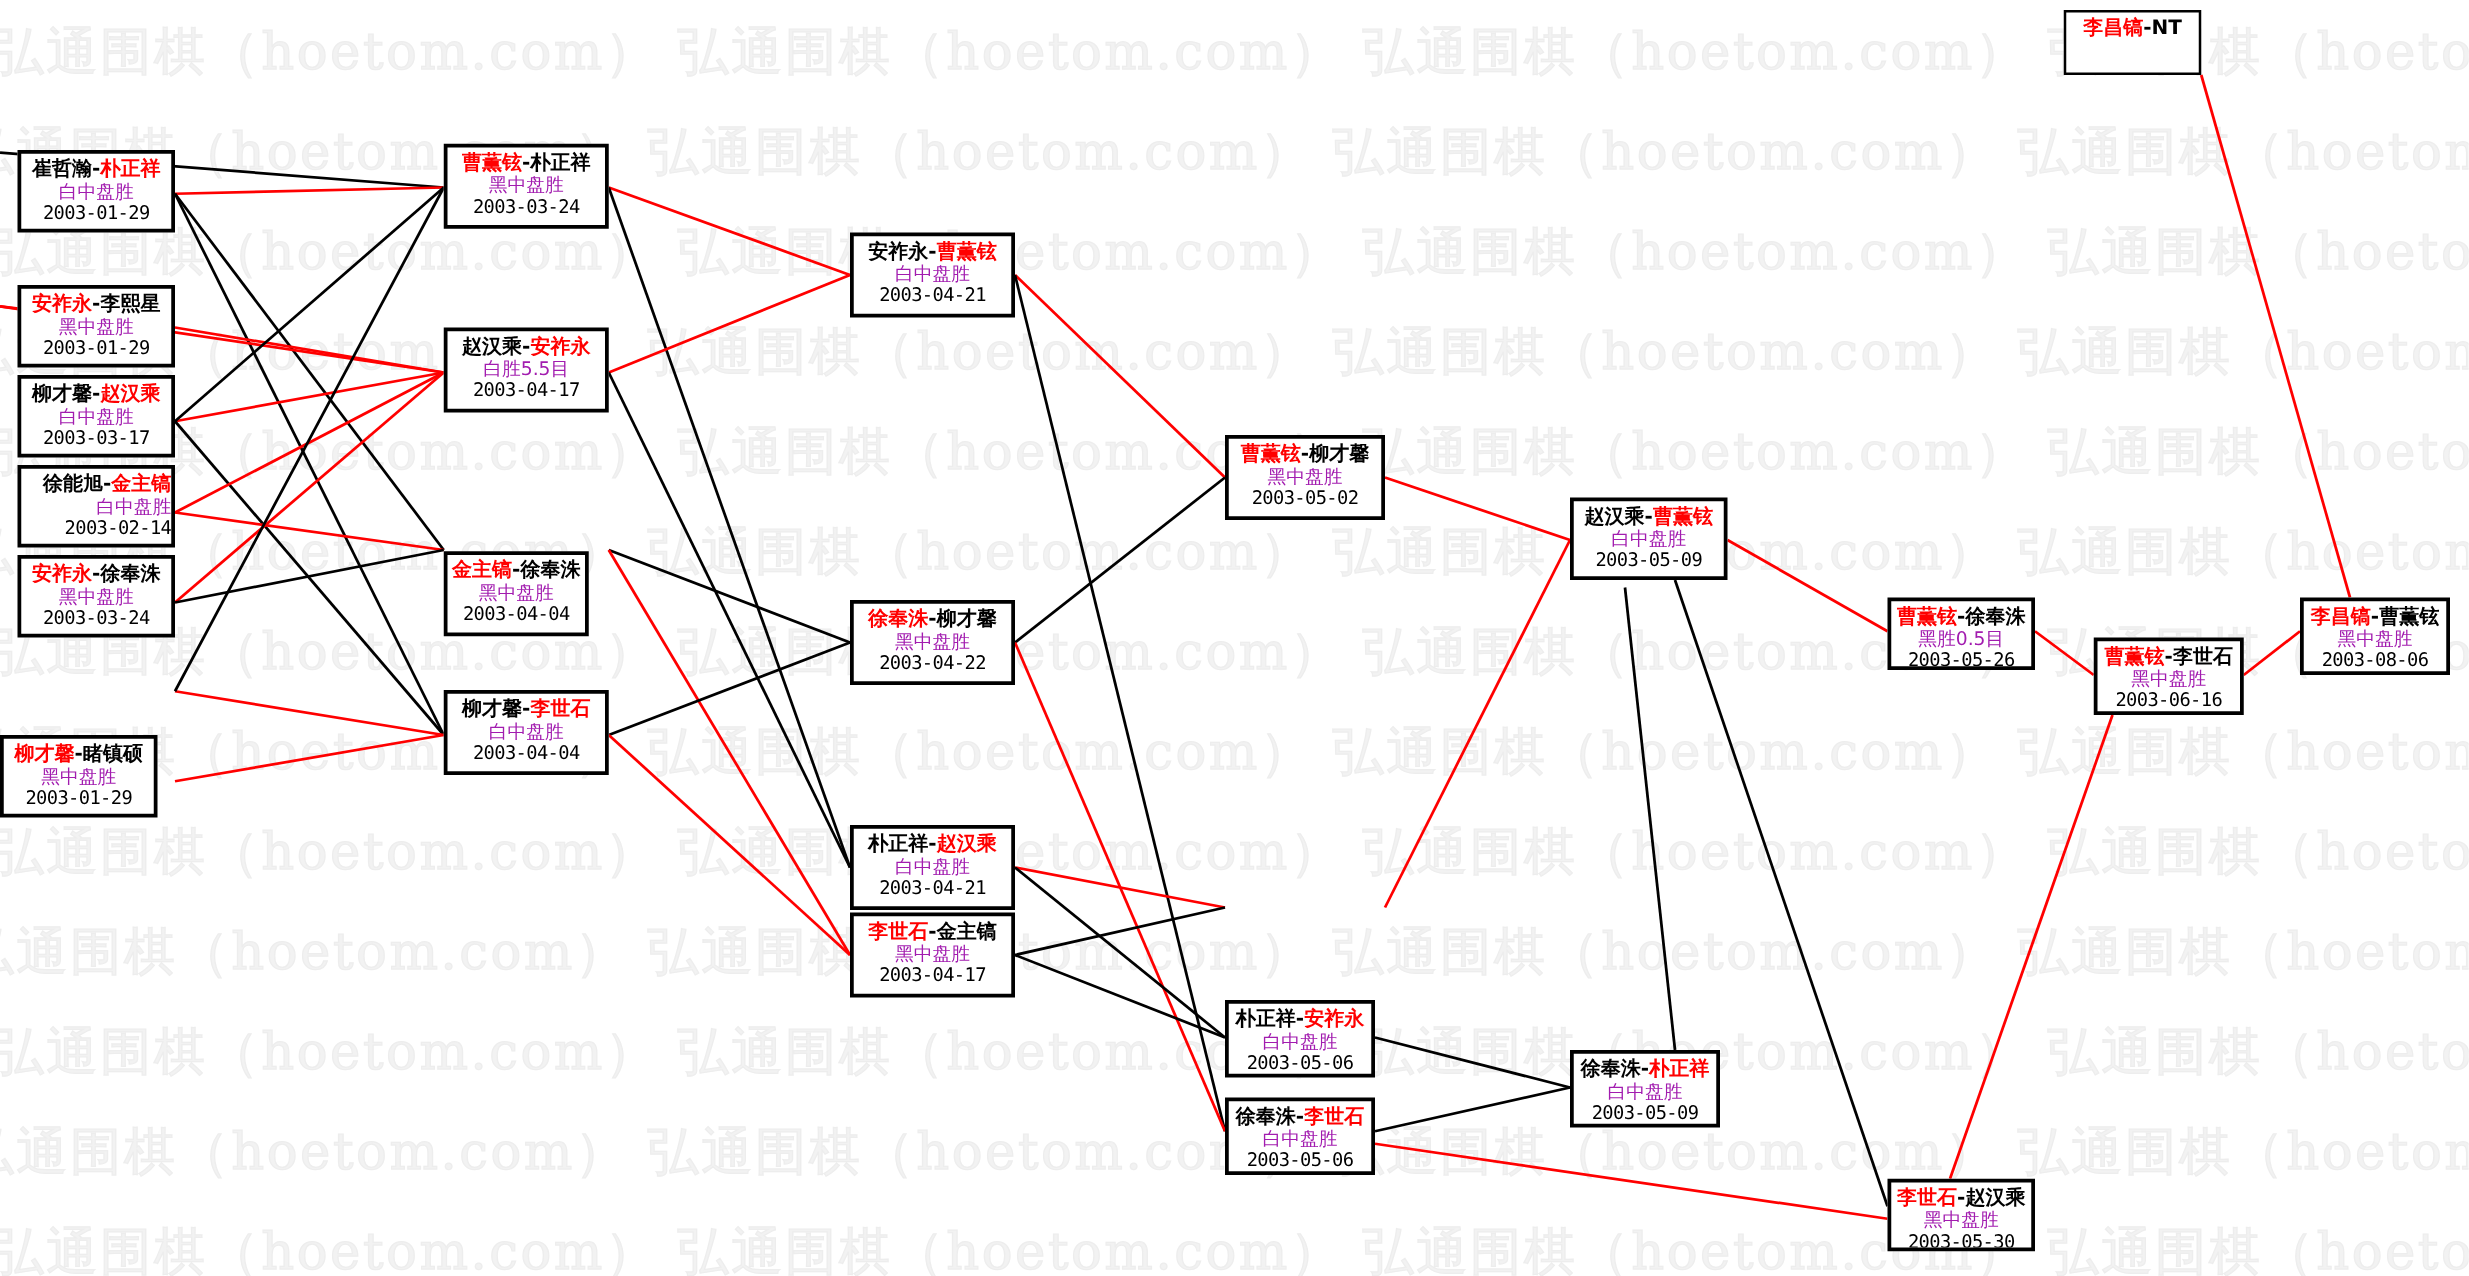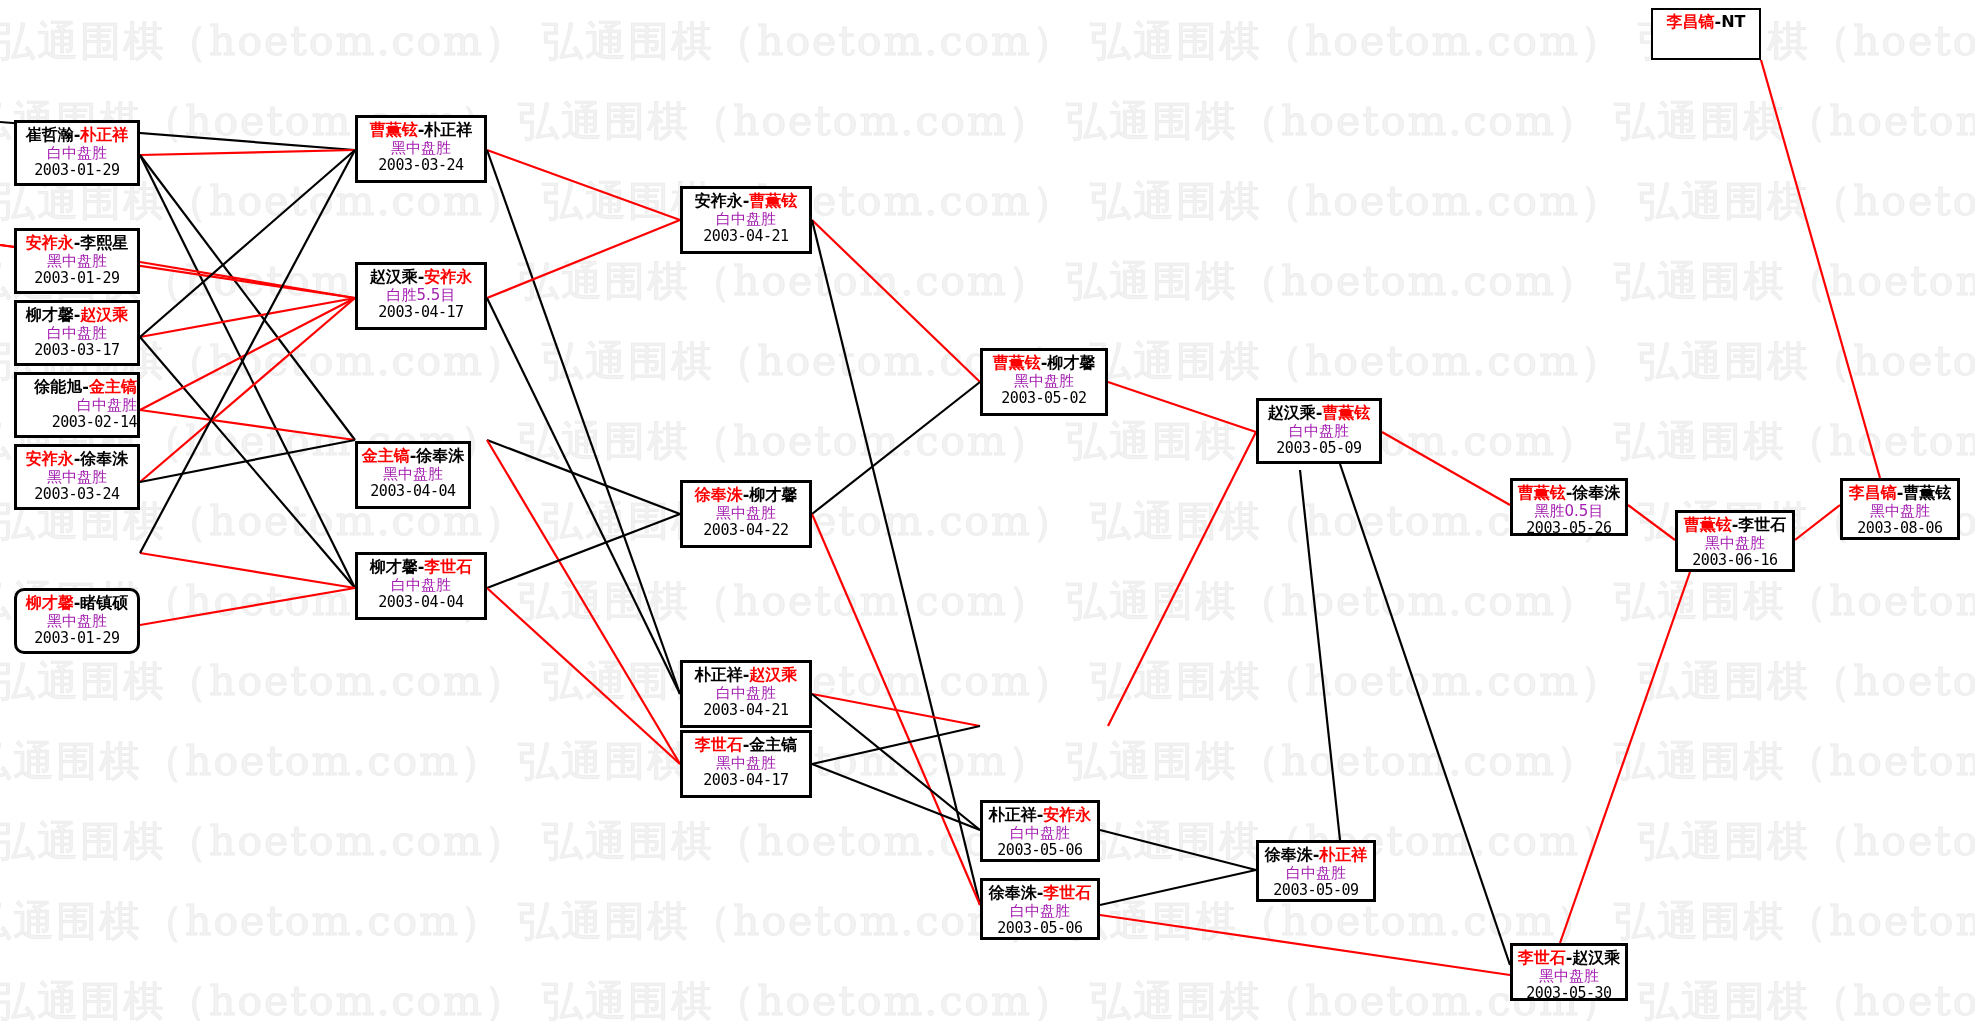--- a/index.html
+++ b/index.html
@@ -176,21 +176,21 @@
       <div class="match-box" style="left: 14px; top: 372px; width: 126px; height: 66px; text-align: right;">
         <div class="mb-players"><span class="p-black" style="color: rgb(0, 0, 0);">徐能旭</span><span class="p-dash">-</span><span class="p-red" style="color: rgb(255, 0, 0);">金主镐</span></div>
         <div class="mb-result">白中盘胜</div>
         <div class="mb-date">2003-02-14</div>
       </div>
       <div class="match-box" style="left: 14px; top: 444px; width: 126px; height: 66px;">
         <div class="mb-players"><span class="p-red" style="color: rgb(255, 0, 0);">安祚永</span><span class="p-dash">-</span><span class="p-black" style="color: rgb(0, 0, 0);">徐奉洙</span></div>
         <div class="mb-result">黑中盘胜</div>
         <div class="mb-date">2003-03-24</div>
       </div>
-      <div class="match-box" style="left: 14px; top: 588px; width: 126px; height: 66px; border-radius: 10px;">
+      <div class="match-box" style="left: 0; top: 588px; width: 126px; height: 66px;">
         <div class="mb-players"><span class="p-red" style="color: rgb(255, 0, 0);">柳才馨</span><span class="p-dash">-</span><span class="p-black" style="color: rgb(0, 0, 0);">睹镇硕</span></div>
         <div class="mb-result">黑中盘胜</div>
         <div class="mb-date">2003-01-29</div>
       </div>
       <div class="match-box" style="left: 355px; top: 115px; width: 132px; height: 68px;">
         <div class="mb-players"><span class="p-red" style="color: rgb(255, 0, 0);">曹薫铉</span><span class="p-dash">-</span><span class="p-black" style="color: rgb(0, 0, 0);">朴正祥</span></div>
         <div class="mb-result">黑中盘胜</div>
         <div class="mb-date">2003-03-24</div>
       </div>
       <div class="match-box" style="left: 355px; top: 262px; width: 132px; height: 68px;">

